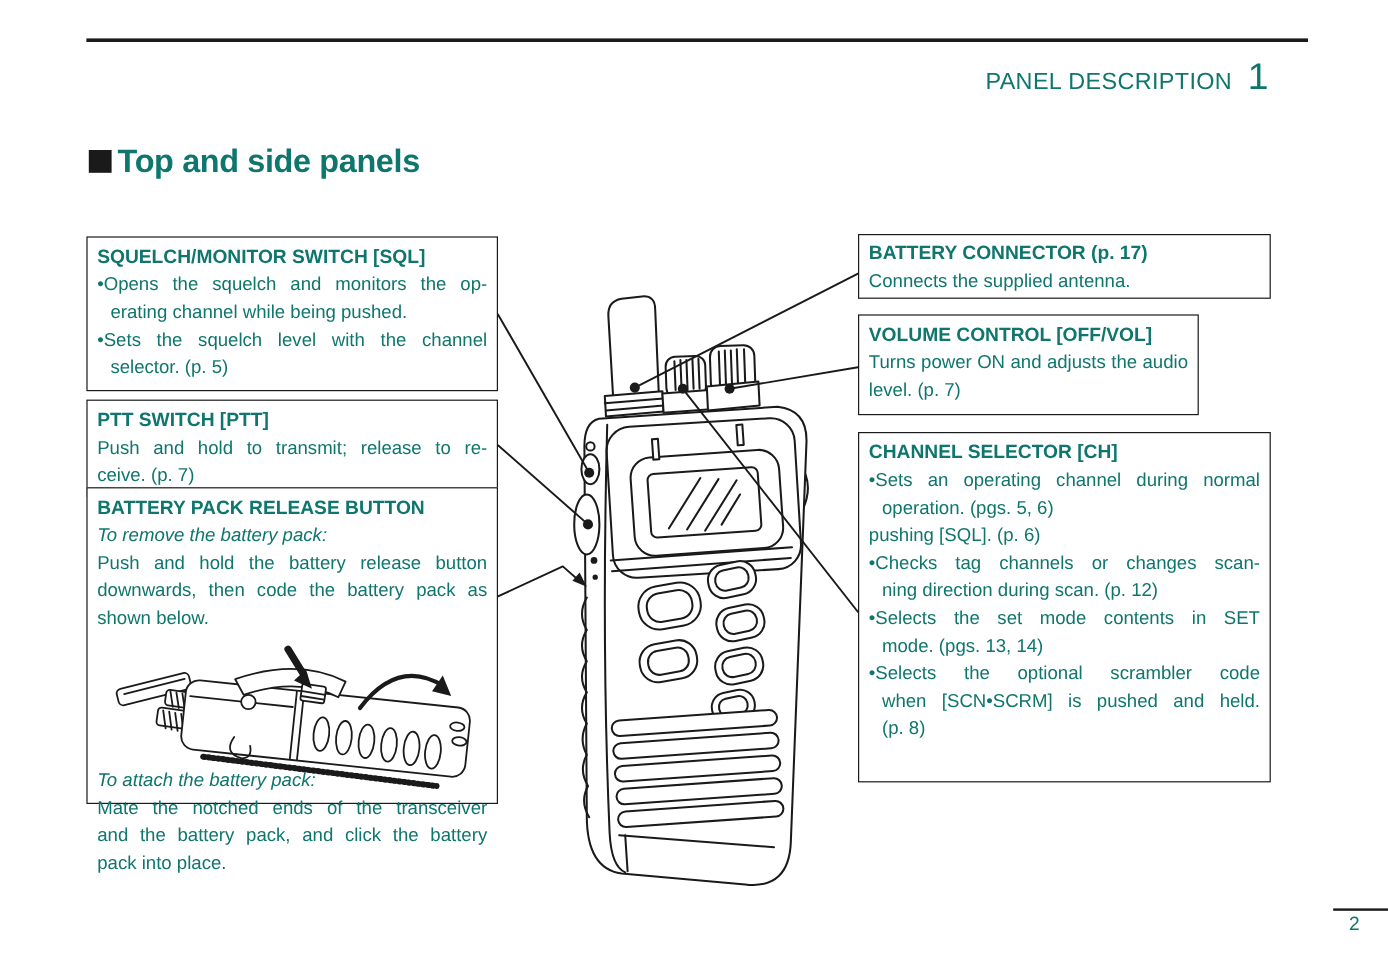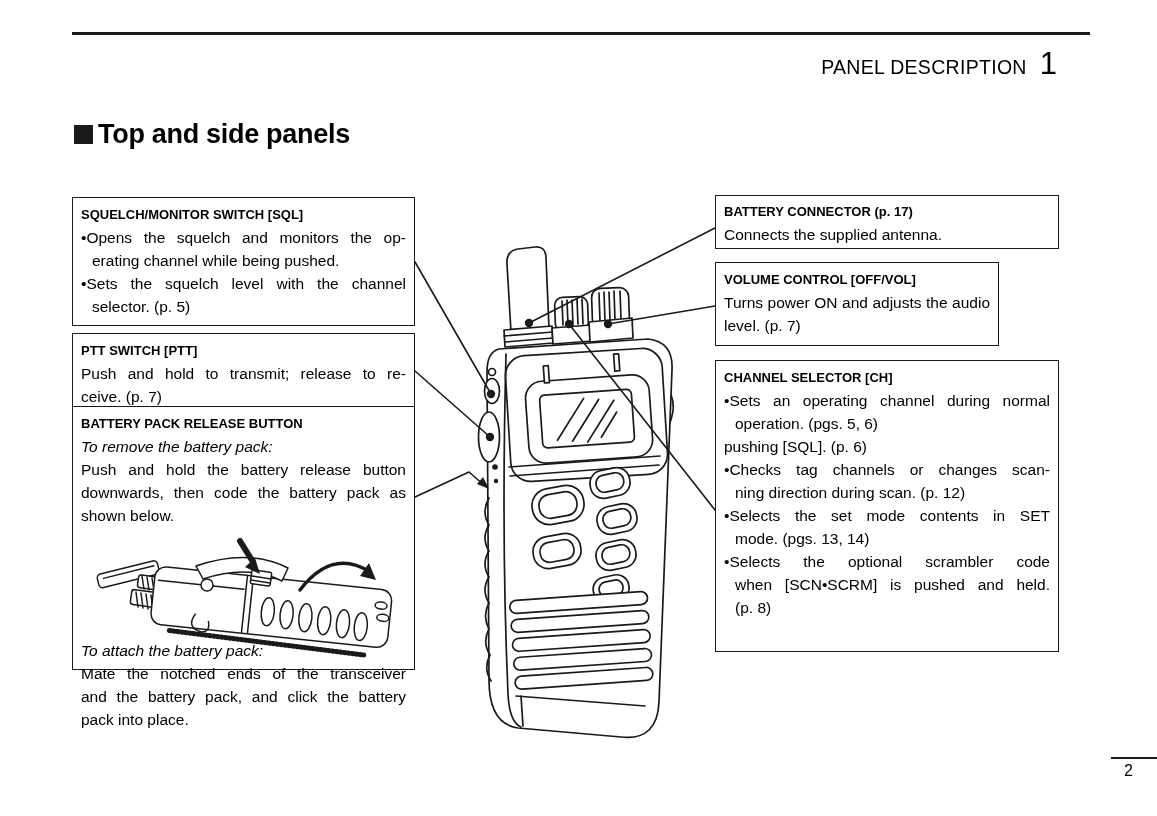--- a/index.html
+++ b/index.html
@@ -1,31 +1,31 @@
 <!DOCTYPE html>
 <html><head>
 <meta charset="utf-8">
 <style>
   html,body{margin:0;padding:0;background:#e8e8e8;}
   .page{
     position:relative;width:1157px;height:816px;background:#ffffff;
-    font-family:"Liberation Sans","DejaVu Sans",sans-serif;color:#000000;
+    font-family:"Liberation Sans","DejaVu Sans",sans-serif;color:#0f766e;
     overflow:hidden;margin:0 auto;
   }
   .toprule{position:absolute;left:72px;top:32px;width:1018px;height:3px;background:#1a1a1a;}
   .kicker{position:absolute;top:46px;right:100px;display:flex;align-items:baseline;gap:13px;}
   .kicker .ktitle{font-size:19.5px;letter-spacing:0.3px;font-weight:400;}
   .kicker .knum{font-size:31px;font-weight:400;}
   .section-head{position:absolute;left:74px;top:119px;display:flex;align-items:center;gap:5px;}
   .section-head .sq{width:19px;height:19px;background:#1a1a1a;flex:0 0 auto;}
   .section-head .stitle{font-size:27px;font-weight:bold;letter-spacing:-0.3px;}
 
   .cbox{position:absolute;border:1.6px solid #1a1a1a;background:#fff;
         padding:5px 8px 4px 8px;box-sizing:border-box;z-index:2;}
-  .btitle{font-weight:bold;font-size:13px;line-height:23px;}
+  .btitle{font-weight:bold;font-size:16px;line-height:23px;}
   .btitle .tsuffix{font-weight:700;text-align:center;}
   .titem{font-size:15.5px;line-height:23px;}
   .titem.bullet{padding-left:11px;}
   .titem.bullet .tline:first-child{text-indent:-11px;}
   .titem.italic{font-style:italic;}
   .tline{text-align:justify;text-align-last:justify;}
   .tline.tlast{text-align-last:left;}
   .illu-spacer{height:112px;}
 
   .pagenum-rule{position:absolute;right:0;top:757px;width:46px;height:2px;background:#1a1a1a;}

